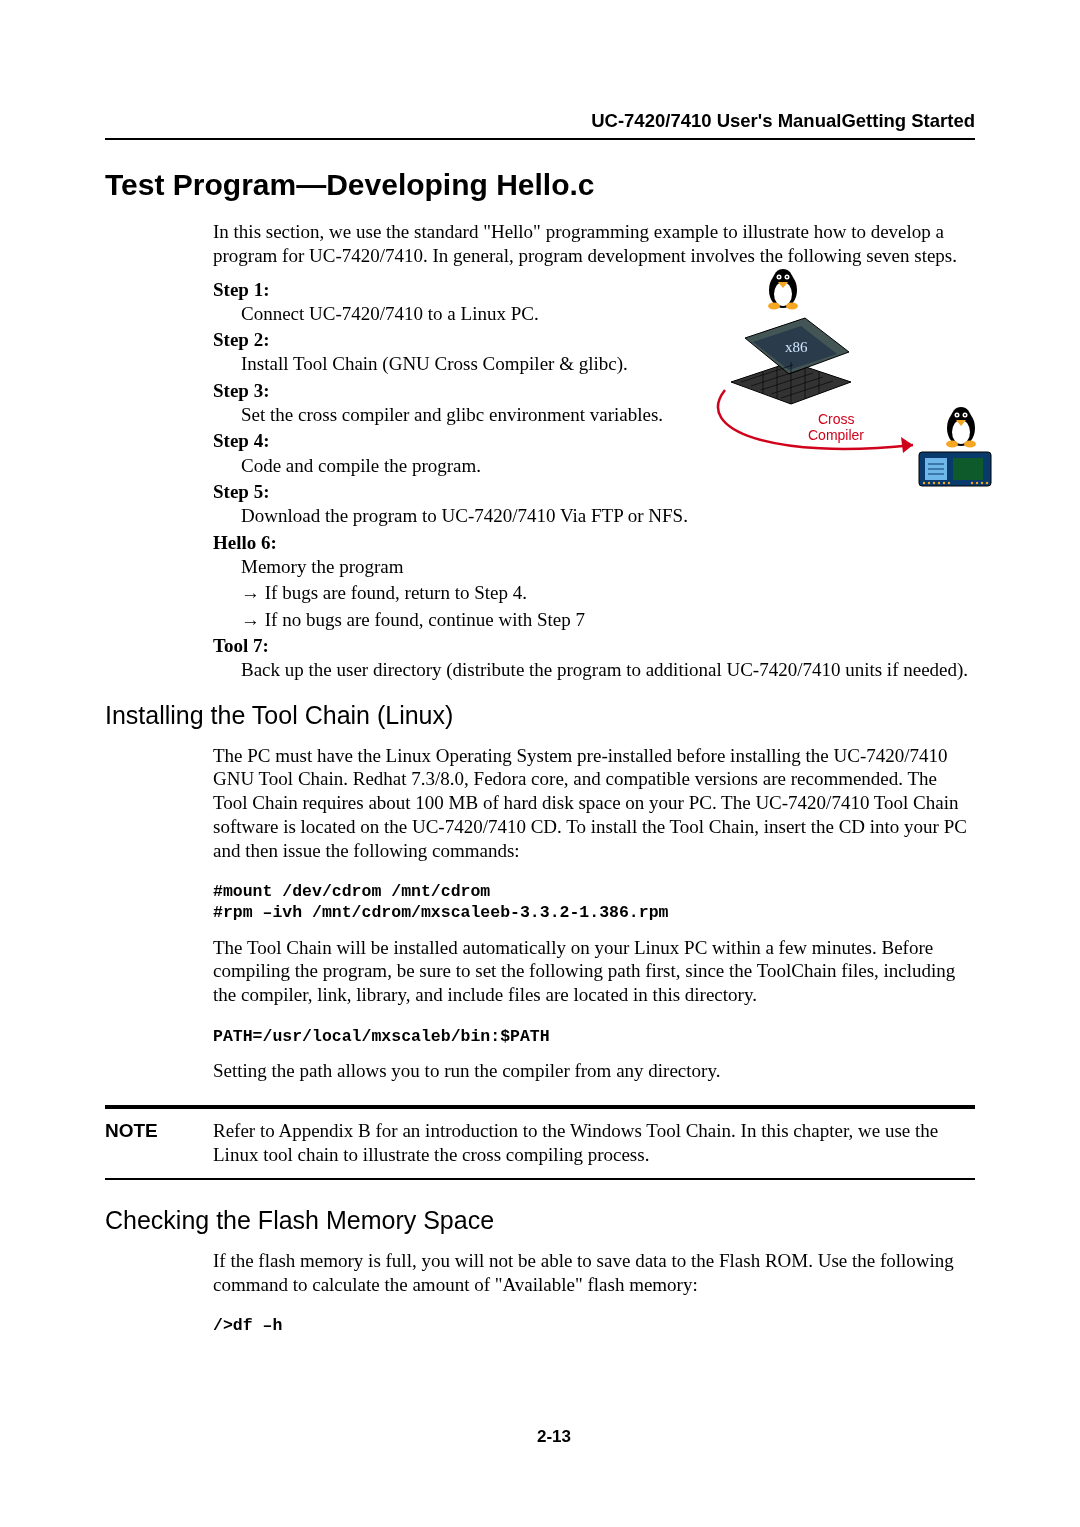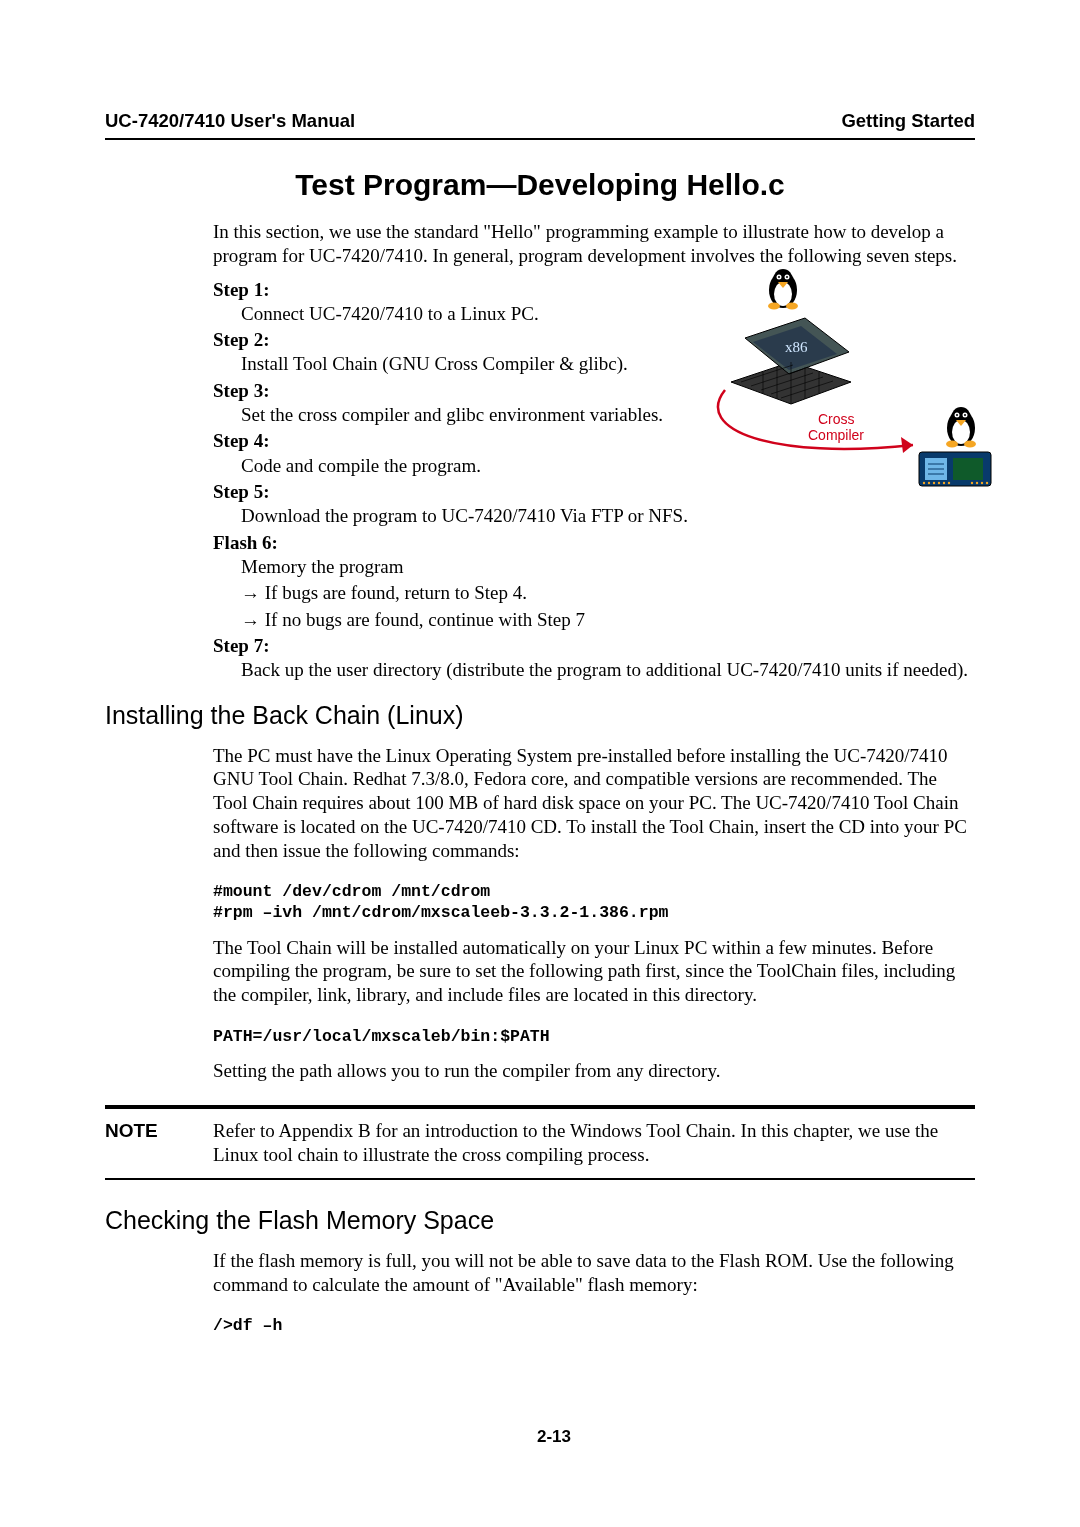--- a/index.html
+++ b/index.html
@@ -13,38 +13,36 @@
     height: 1527px;
     position: relative;
     box-sizing: border-box;
   }
   .page {
     padding: 110px 105px 0 105px;
     box-sizing: border-box;
   }
   .header-row {
     display: flex;
-    justify-content: space-between;
+    justify-content: flex-end;
     font-family: Arial, Helvetica, sans-serif;
     font-weight: bold;
     font-size: 18.5px;
     margin-bottom: 6px;
-    gap: 20px;
   }
   .header-rule {
     border: none;
     border-top: 2px solid #000;
     margin: 0 0 28px 0;
   }
   .h1 {
     font-family: Arial, Helvetica, sans-serif;
     font-weight: bold;
     font-size: 30px;
     margin: 0 0 18px 0;
-    text-align: center;
   }
   .intro {
     font-size: 19px;
     line-height: 1.25;
     margin: 0 0 10px 0;
     padding-left: 108px;
   }
   .steps-block {
     position: relative;
     padding-left: 108px;
@@ -224,32 +222,32 @@
     </div>
     <div>
       <div class="step-label">Step 4:</div>
       <div class="step-body">Code and compile the program.</div>
     </div>
     <div>
       <div class="step-label">Step 5:</div>
       <div class="step-body">Download the program to UC-7420/7410 Via FTP or NFS.</div>
     </div>
     <div>
-      <div class="step-label">Flash 6:</div>
+      <div class="step-label">Hello 6:</div>
       <div class="step-body">Memory the program</div>
       <div class="step-body">→ If bugs are found, return to Step 4.</div>
       <div class="step-body">→ If no bugs are found, continue with Step 7</div>
     </div>
     <div>
-      <div class="step-label">Step 7:</div>
+      <div class="step-label">Tool 7:</div>
       <div class="step-body">Back up the user directory (distribute the program to additional UC-7420/7410 units if needed).</div>
     </div>
   </div>
 
-  <h2 class="h2">Installing the Back Chain (Linux)</h2>
+  <h2 class="h2">Installing the Tool Chain (Linux)</h2>
   <div class="body-block">
     <p class="body-para">The PC must have the Linux Operating System pre-installed before installing the UC-7420/7410 GNU Tool Chain. Redhat 7.3/8.0, Fedora core, and compatible versions are recommended. The Tool Chain requires about 100 MB of hard disk space on your PC. The UC-7420/7410 Tool Chain software is located on the UC-7420/7410 CD. To install the Tool Chain, insert the CD into your PC and then issue the following commands:</p>
     <div class="code">#mount /dev/cdrom /mnt/cdrom
 #rpm –ivh /mnt/cdrom/mxscaleeb-3.3.2-1.386.rpm</div>
     <p class="body-para">The Tool Chain will be installed automatically on your Linux PC within a few minutes. Before compiling the program, be sure to set the following path first, since the ToolChain files, including the compiler, link, library, and include files are located in this directory.</p>
     <div class="code">PATH=/usr/local/mxscaleb/bin:$PATH</div>
     <p class="body-para">Setting the path allows you to run the compiler from any directory.</p>
   </div>
 
   <hr class="note-rule-top">

